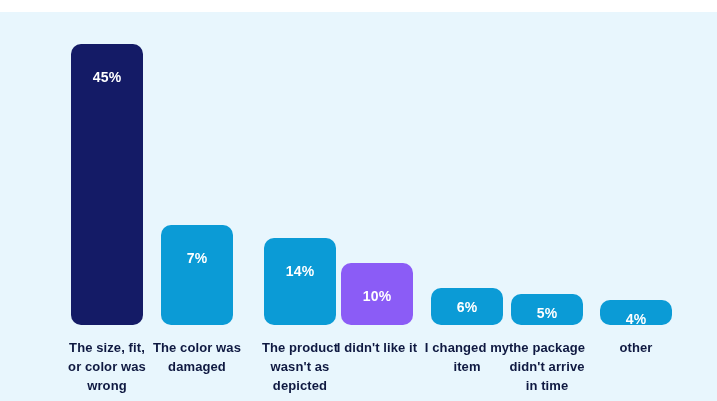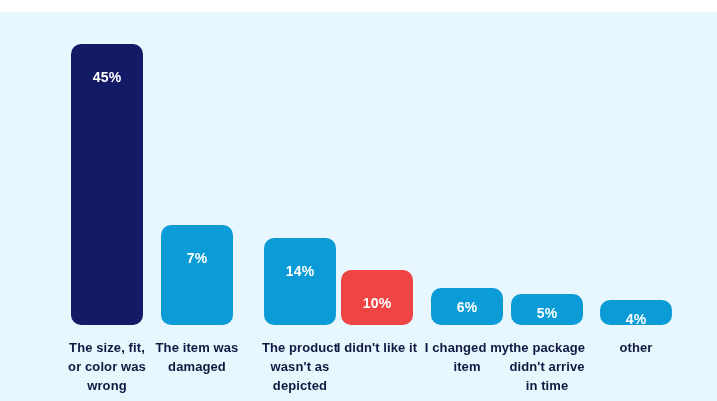--- a/index.html
+++ b/index.html
@@ -72,33 +72,33 @@
     <div class="bar-group" style="left:71px;">
       <div class="bar" style="height: 281px; background: rgb(20, 27, 102);">
         <span class="bar-value" style="top: 26px; color: rgb(255, 255, 255);">45%</span>
         <span class="bar-label" style="color: rgb(15, 25, 65);">The size, fit, or color was wrong</span>
       </div>
     </div>
 
     <div class="bar-group" style="left:161px;">
       <div class="bar" style="height: 100px; background: rgb(11, 155, 214);">
         <span class="bar-value" style="top: 26px; color: rgb(255, 255, 255);">7%</span>
-        <span class="bar-label" style="color: rgb(15, 25, 65);">The item was damaged</span>
+        <span class="bar-label" style="color: rgb(15, 25, 65);">The color was damaged</span>
       </div>
     </div>
 
     <div class="bar-group" style="left:264px;">
       <div class="bar" style="height: 87px; background: rgb(11, 155, 214);">
         <span class="bar-value" style="top: 26px; color: rgb(255, 255, 255);">14%</span>
         <span class="bar-label" style="color: rgb(15, 25, 65);">The product wasn't as depicted</span>
       </div>
     </div>
 
     <div class="bar-group" style="left:341px;">
-      <div class="bar" style="height: 55px; background: #ef4444;">
+      <div class="bar" style="height: 62px; background: #8b5cf6;">
         <span class="bar-value" style="top: 26px; color: rgb(255, 255, 255);">10%</span>
         <span class="bar-label" style="color: rgb(15, 25, 65);">I didn't like it</span>
       </div>
     </div>
 
     <div class="bar-group" style="left:431px;">
       <div class="bar" style="height: 37px; background: rgb(11, 155, 214);">
         <span class="bar-value" style="top: 12px; color: rgb(255, 255, 255);">6%</span>
         <span class="bar-label" style="color: rgb(15, 25, 65);">I changed my item</span>
       </div>

